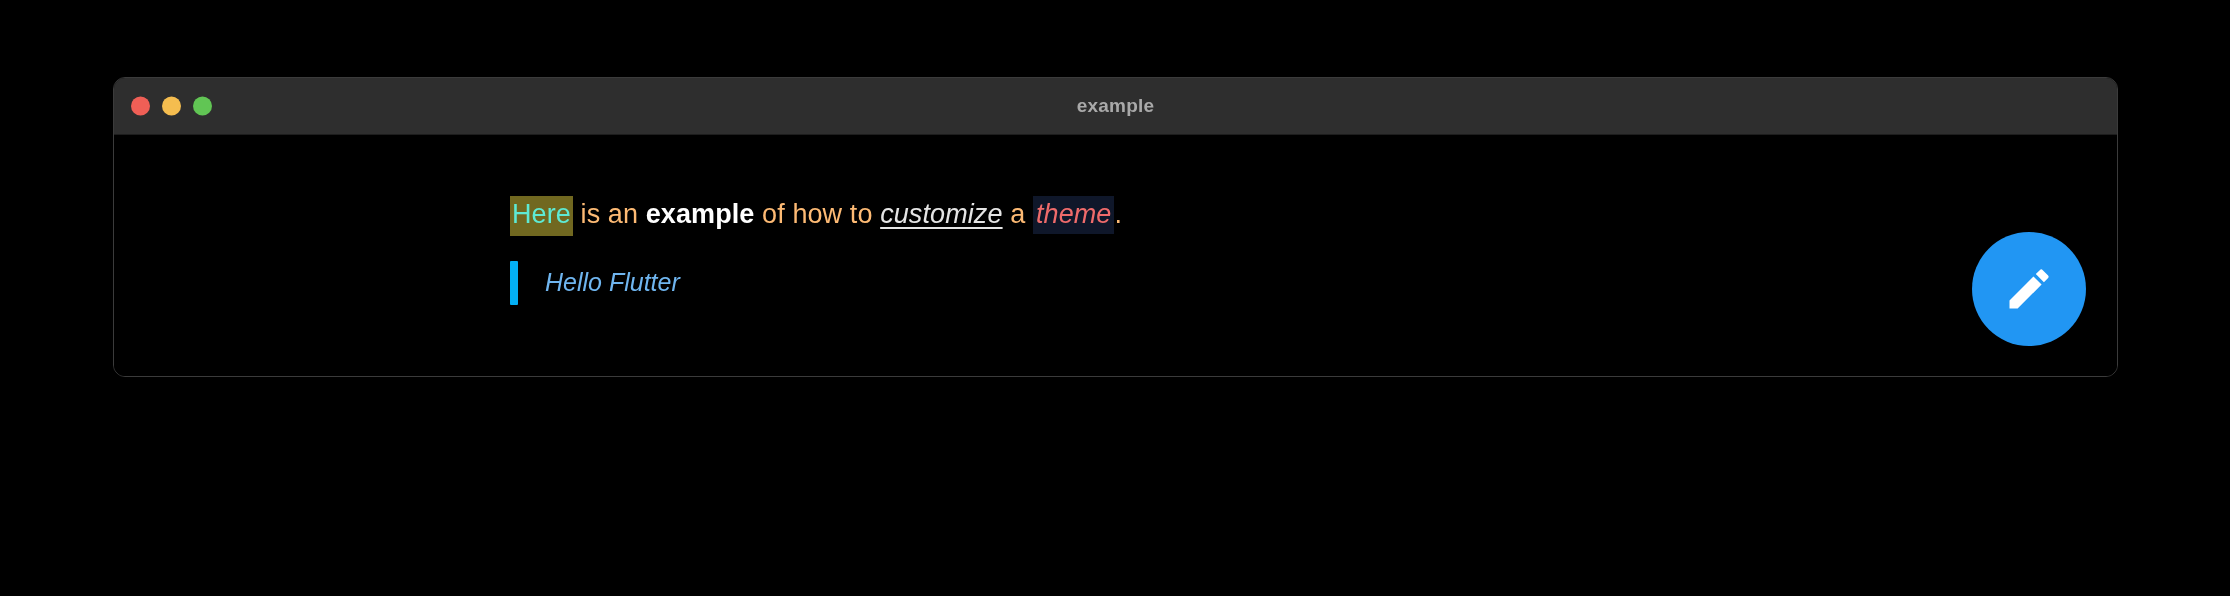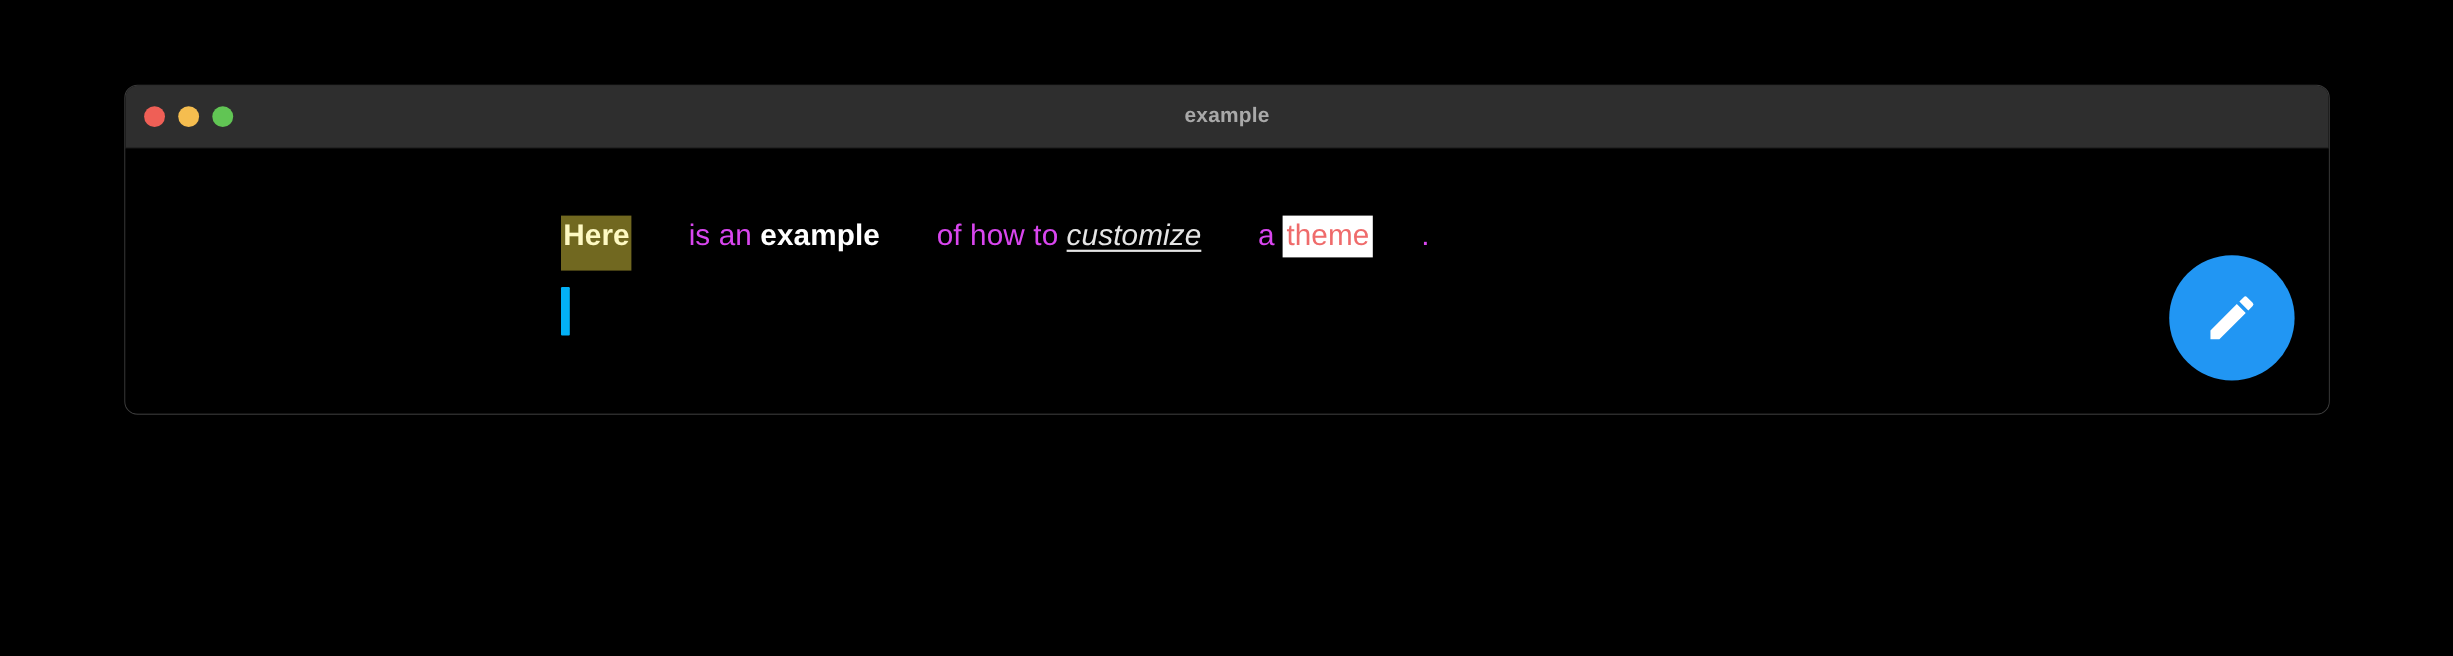--- a/index.html
+++ b/index.html
@@ -84,35 +84,35 @@
 
   .rich-paragraph {
     font-size: 27px;
     line-height: 1.32;
     color: #ffffff;
     white-space: nowrap;
     letter-spacing: 0.1px;
   }
   .seg-highlight {
     background: #716820;
-    color: #fef9c3;
-    padding: 3px 2px 17px 2px;
-    font-weight: bold;
+    color: #5eead4;
+    padding: 3px 2px 7px 2px;
   }
-  .seg-plain { color: #d946ef; margin-left: 44px; }
+  .seg-plain { color: #fdba74; }
   .seg-bold  { font-weight: bold; color: #ffffff; }
   .seg-italic-underline {
     font-style: italic;
     text-decoration: underline;
     text-underline-offset: 4px;
     color: #e5e5e5;
   }
   .seg-code {
+    font-style: italic;
     color: #ef6b6b;
-    background: #ffffff;
+    background: #0f172a;
     padding: 3px 3px 5px 3px;
   }
 
   
   .blockquote {
     margin-top: 28px;
     display: flex;
     align-items: stretch;
     height: 44px;
   }
@@ -165,20 +165,21 @@
   </div>
 
   <div class="content">
 
     <div class="markdown-body">
 
       <div class="rich-paragraph"><span class="seg-highlight">Here</span><span class="seg-plain"> is an </span><span class="seg-bold">example</span><span class="seg-plain"> of how to </span><span class="seg-italic-underline">customize</span><span class="seg-plain"> a </span><span class="seg-code">theme</span><span class="seg-plain">.</span></div>
 
       <div class="blockquote">
         <div class="quote-bar"></div>
+        <div class="quote-text">Hello Flutter</div>
       </div>
 
     </div>
 
     <button class="fab">
       <span>
         <svg width="52" height="52" viewBox="0 0 24 24" aria-hidden="true">
           <path fill="#ffffff" d="M3 17.25V21h3.75L17.81 9.94l-3.75-3.75L3 17.25zM20.71 7.04a1 1 0 0 0 0-1.41l-2.34-2.34a1 1 0 0 0-1.41 0l-1.83 1.83 3.75 3.75 1.83-1.83z"></path>
         </svg>
       </span>

